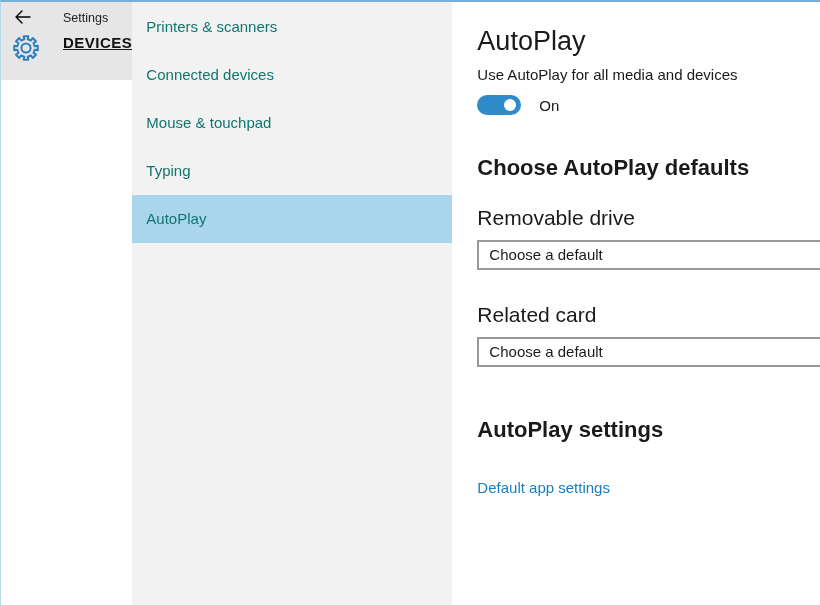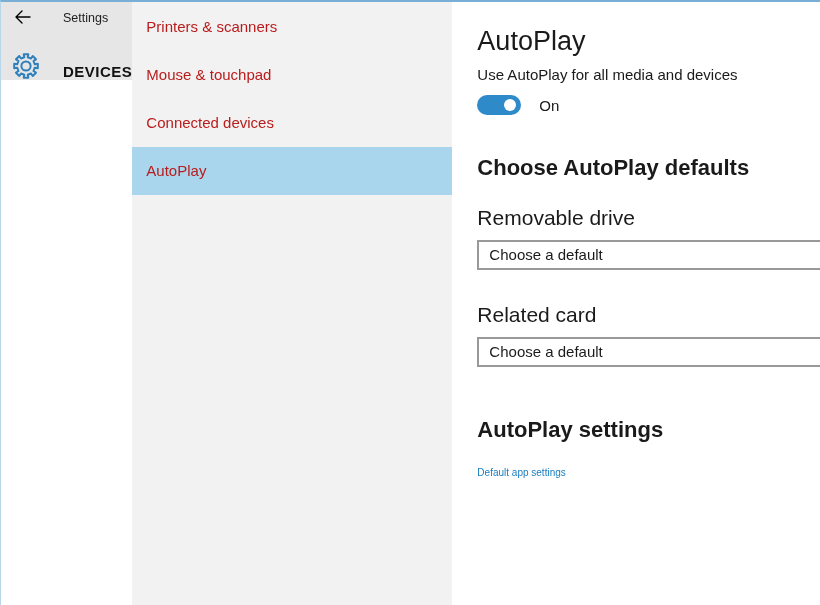--- a/index.html
+++ b/index.html
@@ -34,37 +34,37 @@
   }
   .titlerow{
     height:32px;display:flex;align-items:center;
   }
   .back-btn{
     width:44px;height:32px;display:flex;align-items:center;justify-content:center;
     cursor:pointer;background:transparent;border:none;
   }
   .app-title{font-size:12.5px;color:#222;margin-left:18px;}
   .categoryrow{
-    height:46px;display:flex;align-items:flex-end;
+    height:46px;display:flex;align-items:flex-start;text-decoration:underline;
   }
   .gear-wrap{width:50px;display:flex;justify-content:center;align-items:center;}
   .category-title{
     font-size:15px;font-weight:700;letter-spacing:0.5px;color:#111;margin-left:12px;
   }
   
   .content{flex:1;display:flex;min-height:0;}
   .sidebar{
     width:320px;flex:0 0 320px;
     background:var(--sidebar-bg);
     padding-top:1px;
   }
   .side-item{
     height:48px;line-height:48px;
     padding-left:14px;
-    font-size:15px;color:#b91c1c;
+    font-size:15px;color:#0f766e;
     cursor:pointer;
   }
   .side-item.selected{background:var(--selected-bg);}
   .main{
     flex:1;background:#fff;
     padding-left:25px;padding-right:27px;
   }
   .page-title{
     font-size:27px;font-weight:300;line-height:1.2;
     margin-top:23px;color:#1a1a1a;
@@ -94,21 +94,21 @@
     border:2px solid var(--dropdown-border);
     background:#fff;
     display:flex;align-items:center;justify-content:space-between;
     padding:0 7px 0 10px;
     font-size:15px;color:#1a1a1a;
     cursor:pointer;
   }
   .section-title.related{margin-top:50px;}
   .link{
     display:inline-block;
-    margin-top:24px;font-size:10px;color:var(--link);
+    margin-top:36px;font-size:15px;color:var(--link);
     cursor:pointer;text-decoration:none;
   }
 </style>
 </head>
 <body>
 
 <div class="window">
 
   <div class="topbar">
     <div class="titlerow">
@@ -129,22 +129,23 @@
         </svg>
       </span>
       <span class="category-title">DEVICES</span>
     </div>
   </div>
 
   <div class="content">
 
     <div class="sidebar">
       <div class="side-item">Printers &amp; scanners</div>
+      <div class="side-item">Connected devices</div>
       <div class="side-item">Mouse &amp; touchpad</div>
-      <div class="side-item">Connected devices</div>
+      <div class="side-item">Typing</div>
       <div class="side-item selected">AutoPlay</div>
     </div>
 
     <div class="main">
       <h1 class="page-title">AutoPlay</h1>
 
       <div class="toggle-label">Use AutoPlay for all media and devices</div>
       <div class="toggle-row">
         <div class="toggle">
           <div class="knob"></div>

